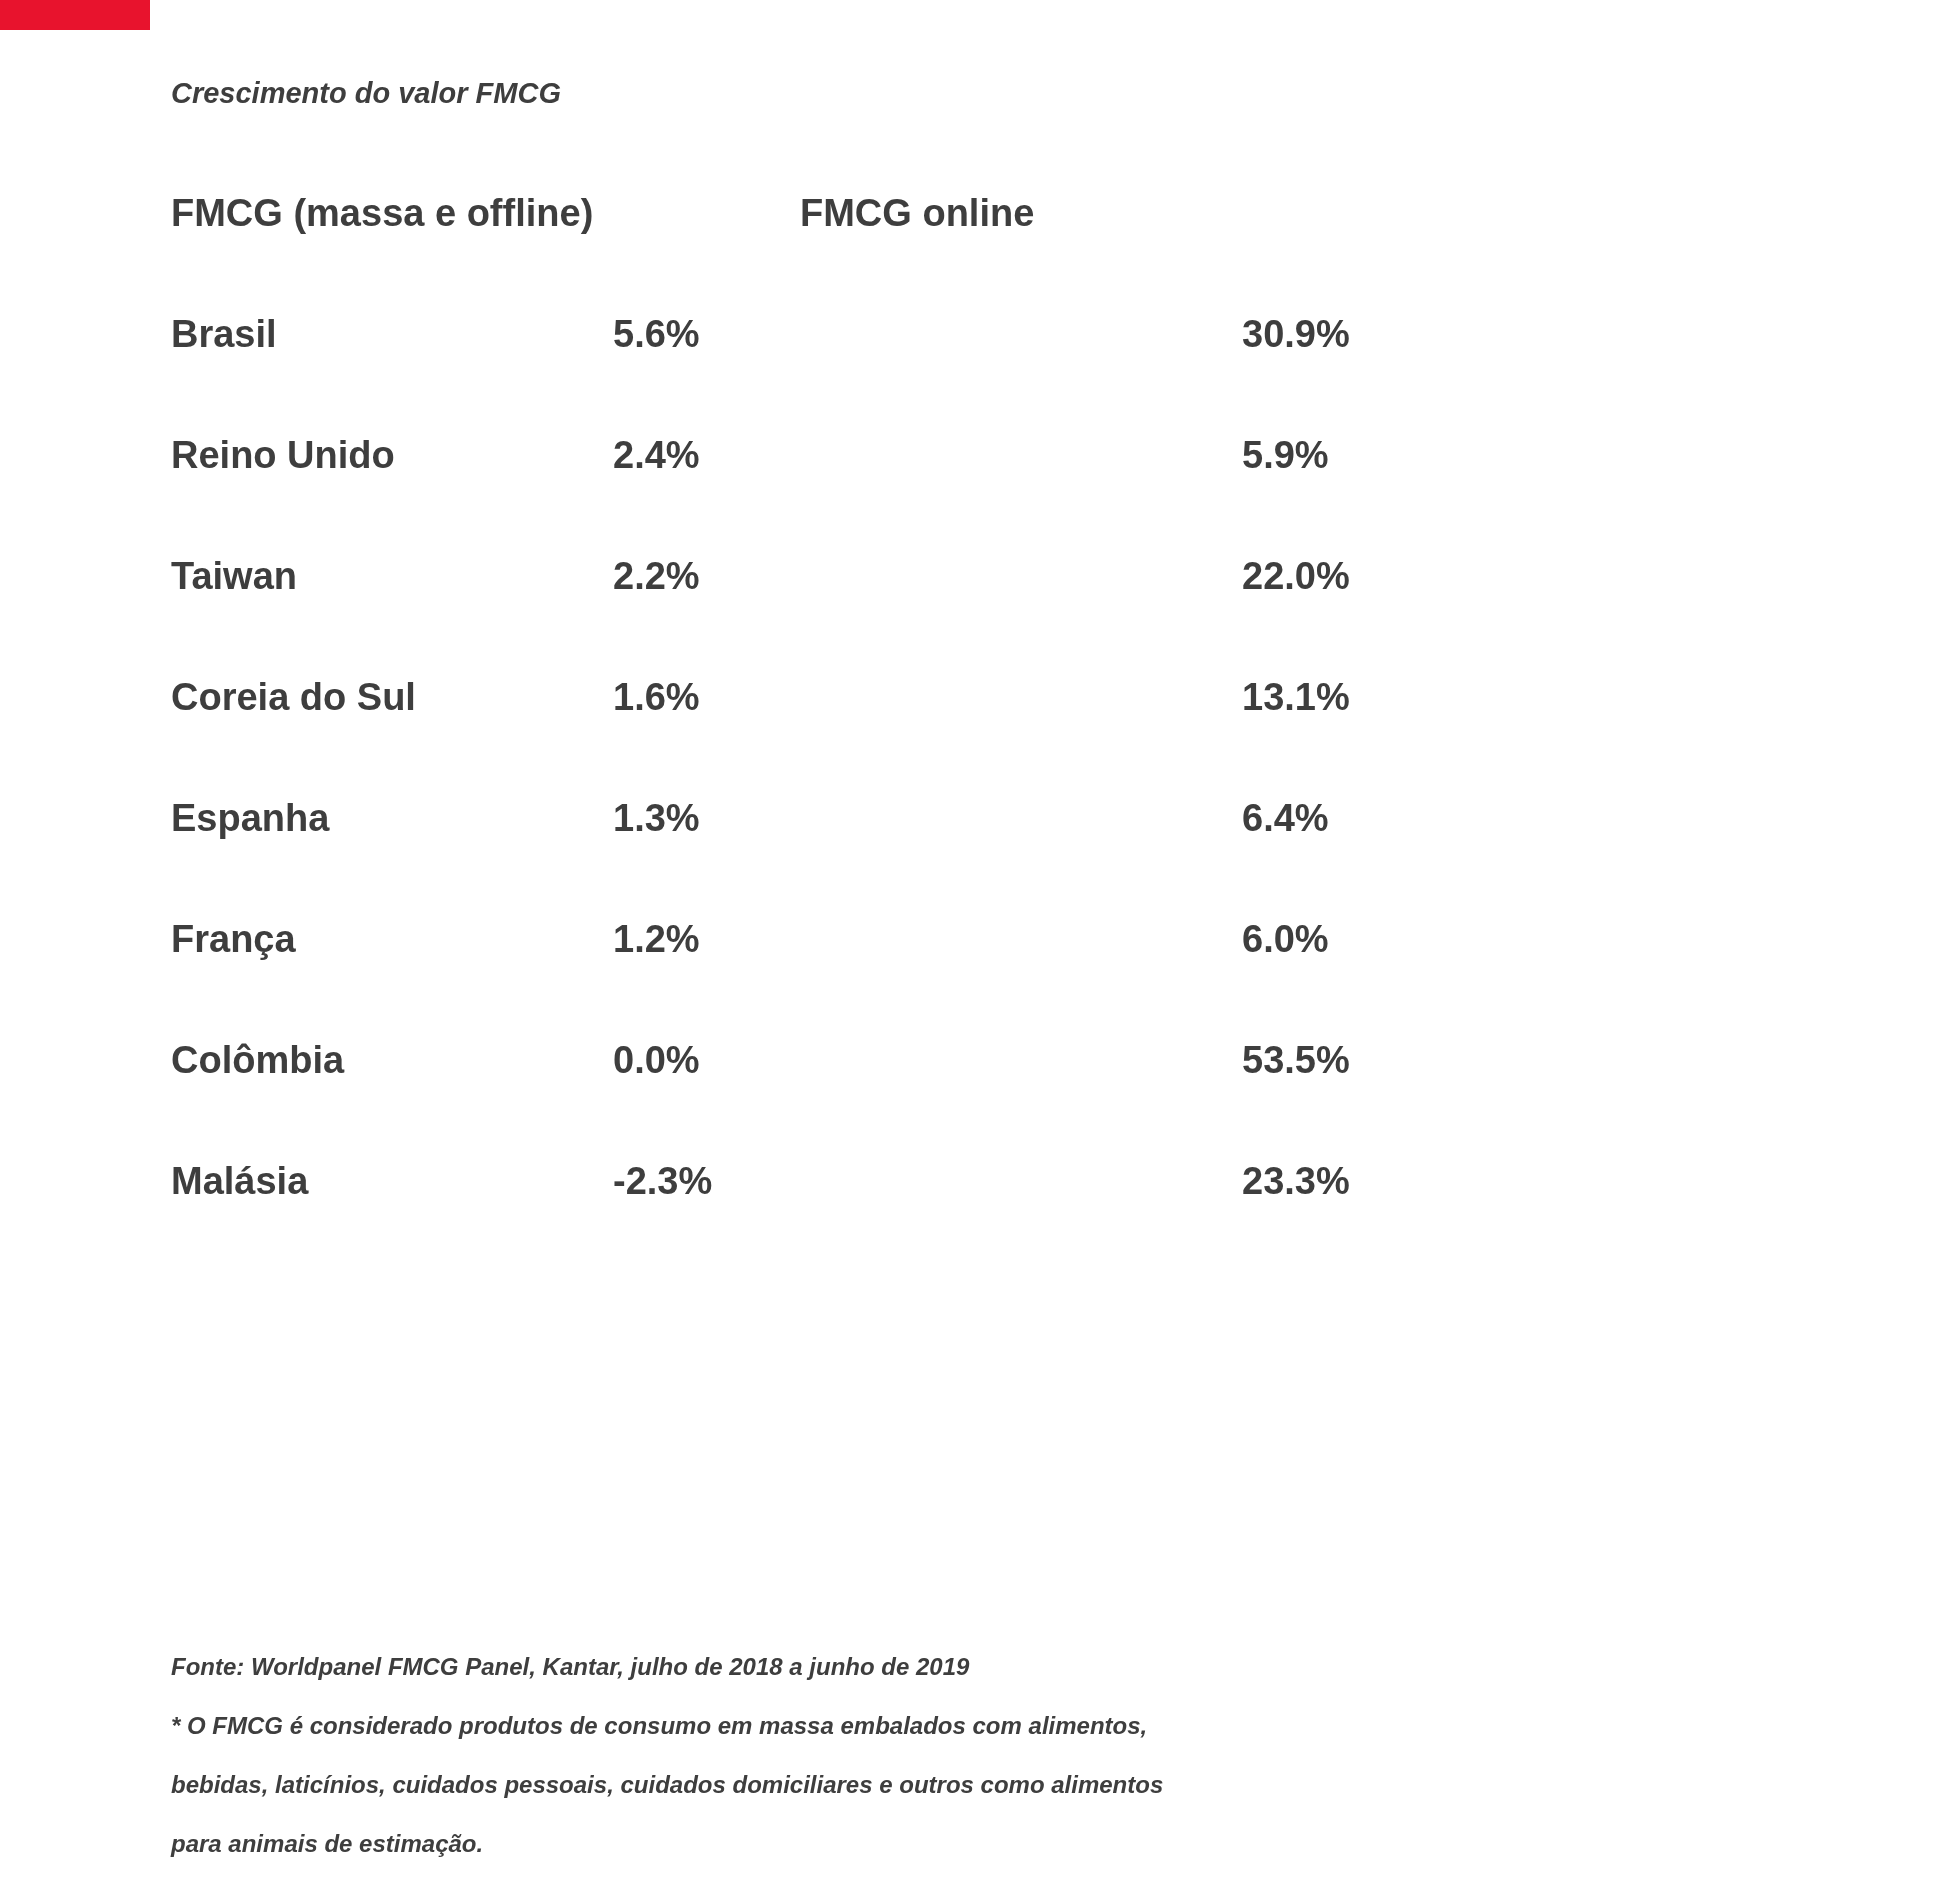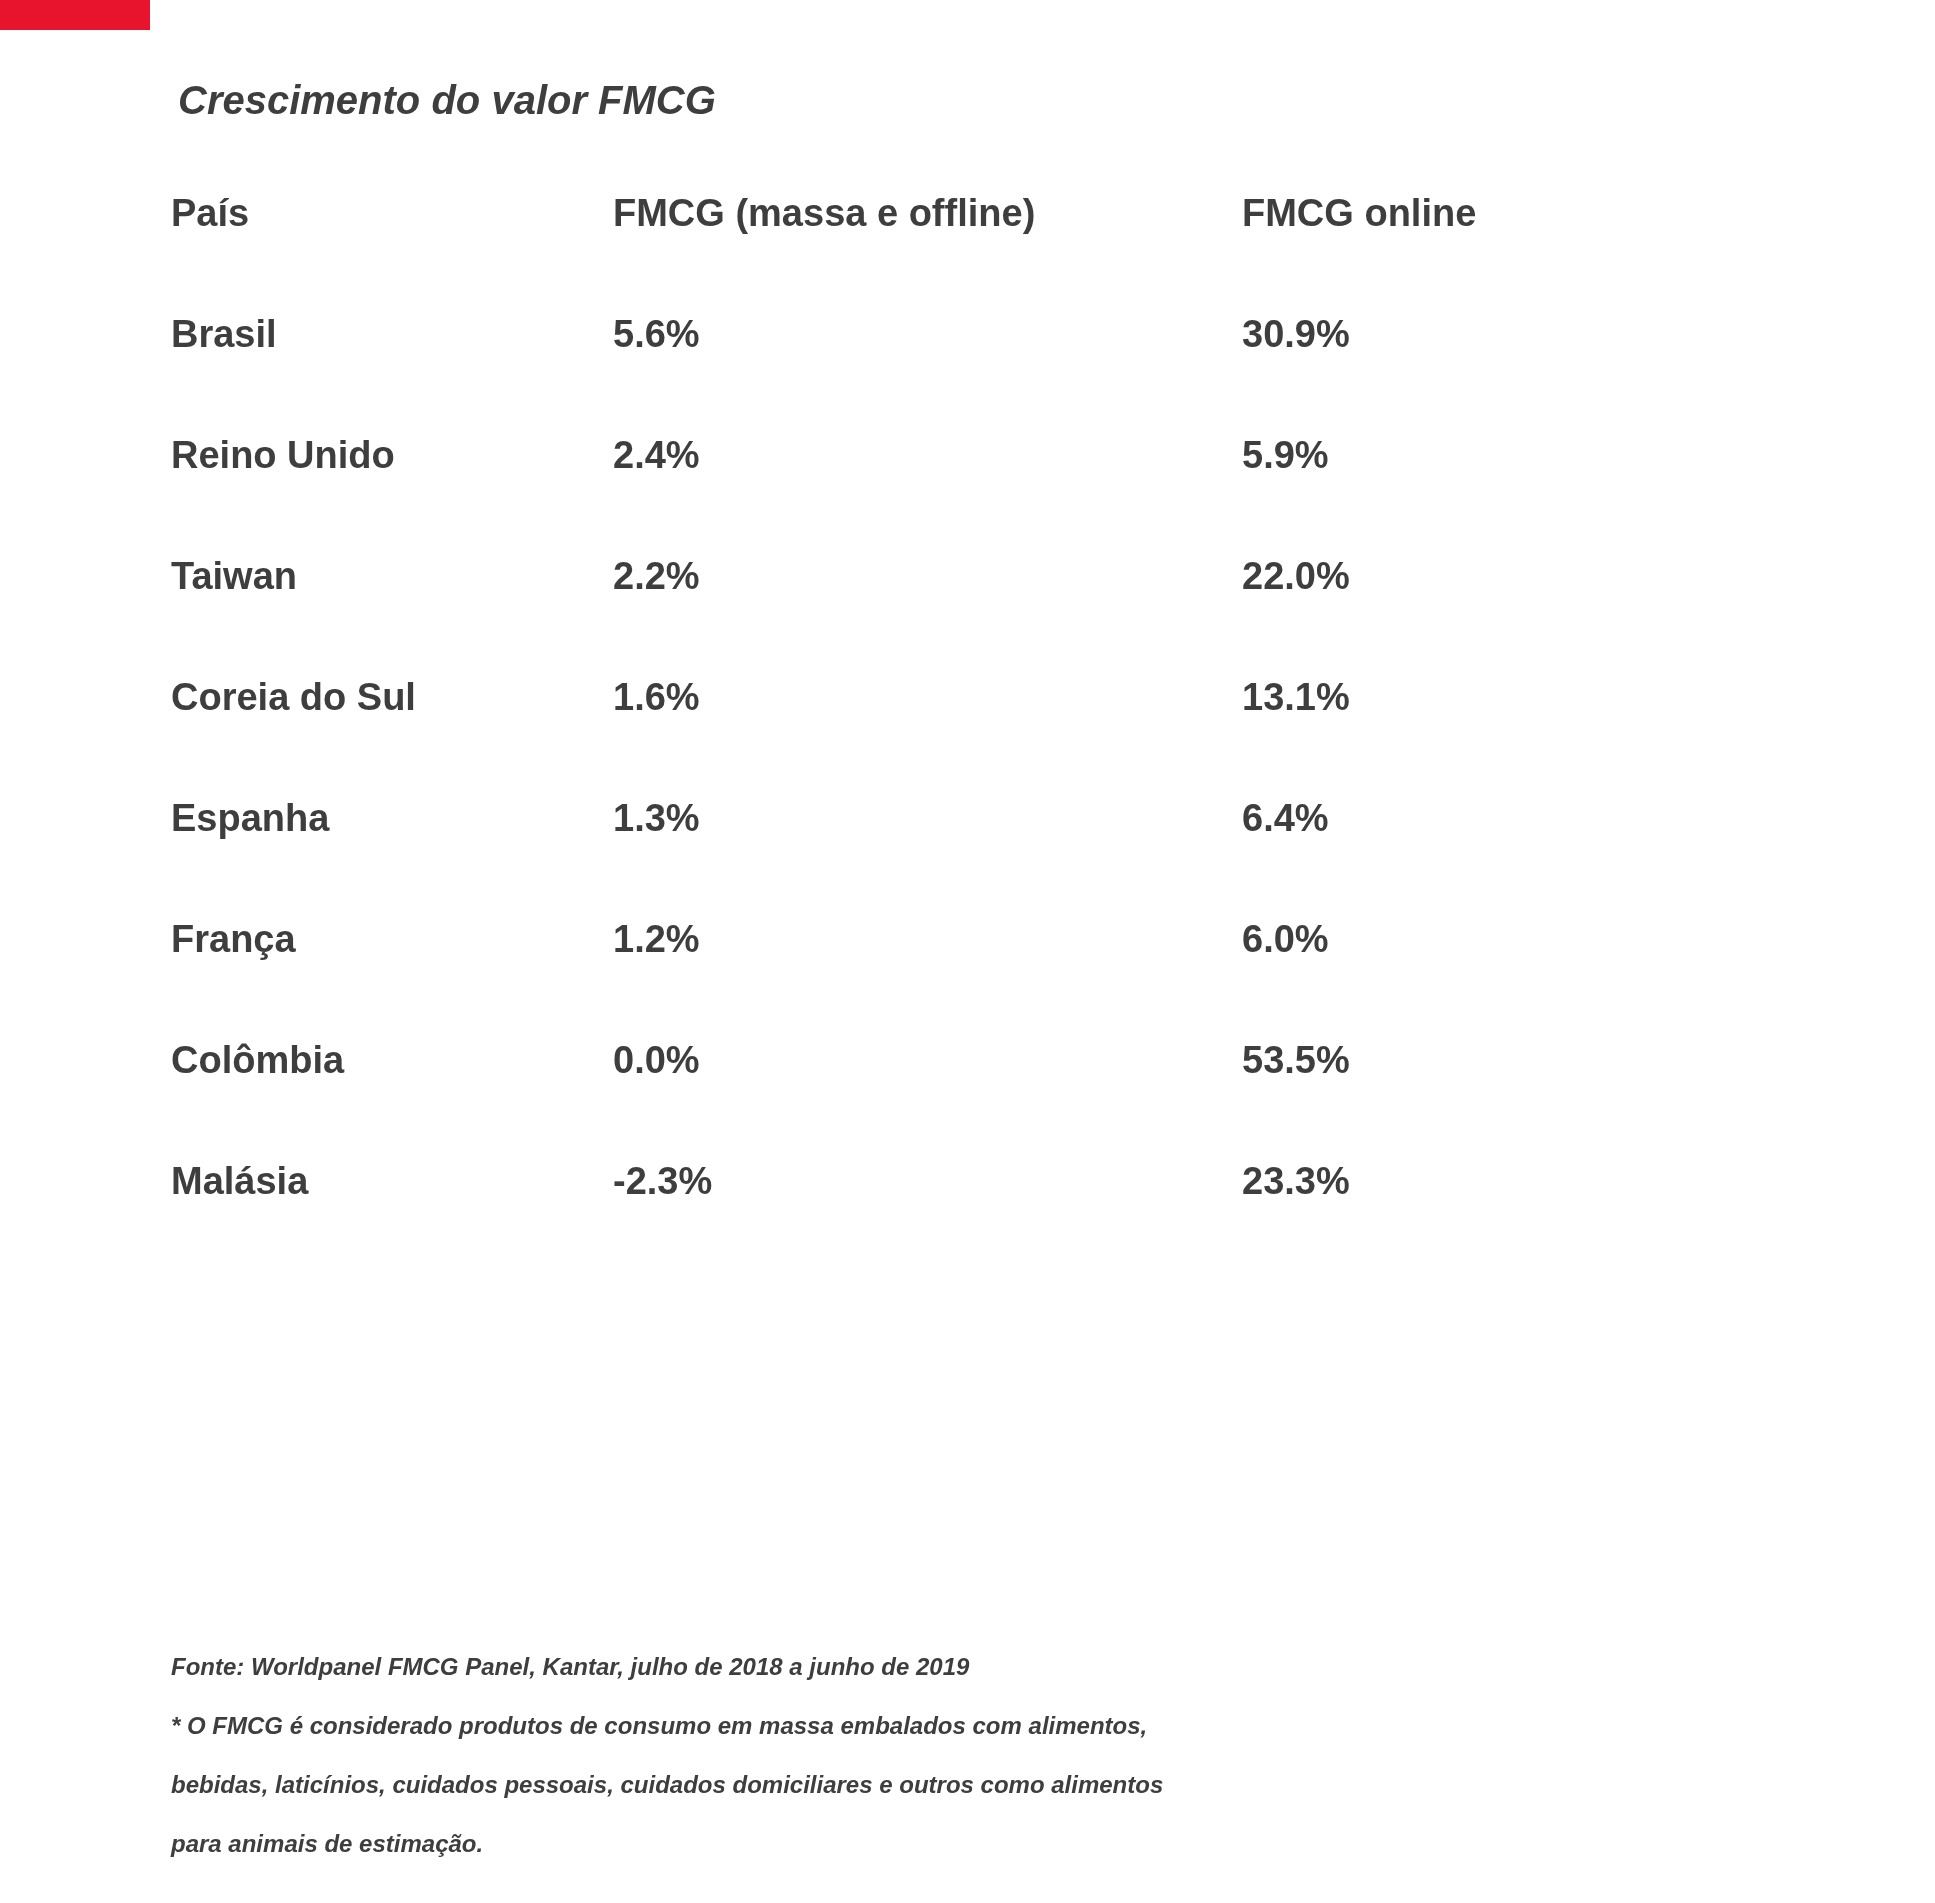--- a/index.html
+++ b/index.html
@@ -14,22 +14,22 @@
   }
   .red-bar {
     position: absolute;
     left: 0; top: 0;
     width: 150px; height: 30px;
     background: #e8132d;
   }
   .title {
     position: absolute;
     left: 171px; top: 69px;
-    margin: 7px;
-    font-size: 40px;
+    margin: 0;
+    font-size: 29px;
     line-height: 48px;
     font-weight: 700;
     font-style: italic;
     white-space: nowrap;
   }
   .table {
     position: absolute;
     left: 171px; top: 190px;
     width: 1650px;
   }
@@ -60,21 +60,20 @@
 <body>
 
 <div class="page" style="color: rgb(62, 62, 62); background: rgb(255, 255, 255);">
 
   <div class="red-bar" style="background: rgb(232, 19, 45);"></div>
 
   <h1 class="title">Crescimento do valor FMCG</h1>
 
   <div class="table">
     <div class="row">
-      <span class="cell c1">País</span>
       <span class="cell c2">FMCG (massa e offline)</span>
       <span class="cell c3">FMCG online</span>
     </div>
 
   <div class="row">
     <span class="cell c1">Brasil</span>
     <span class="cell c2">5.6%</span>
     <span class="cell c3">30.9%</span>
   </div>
 

